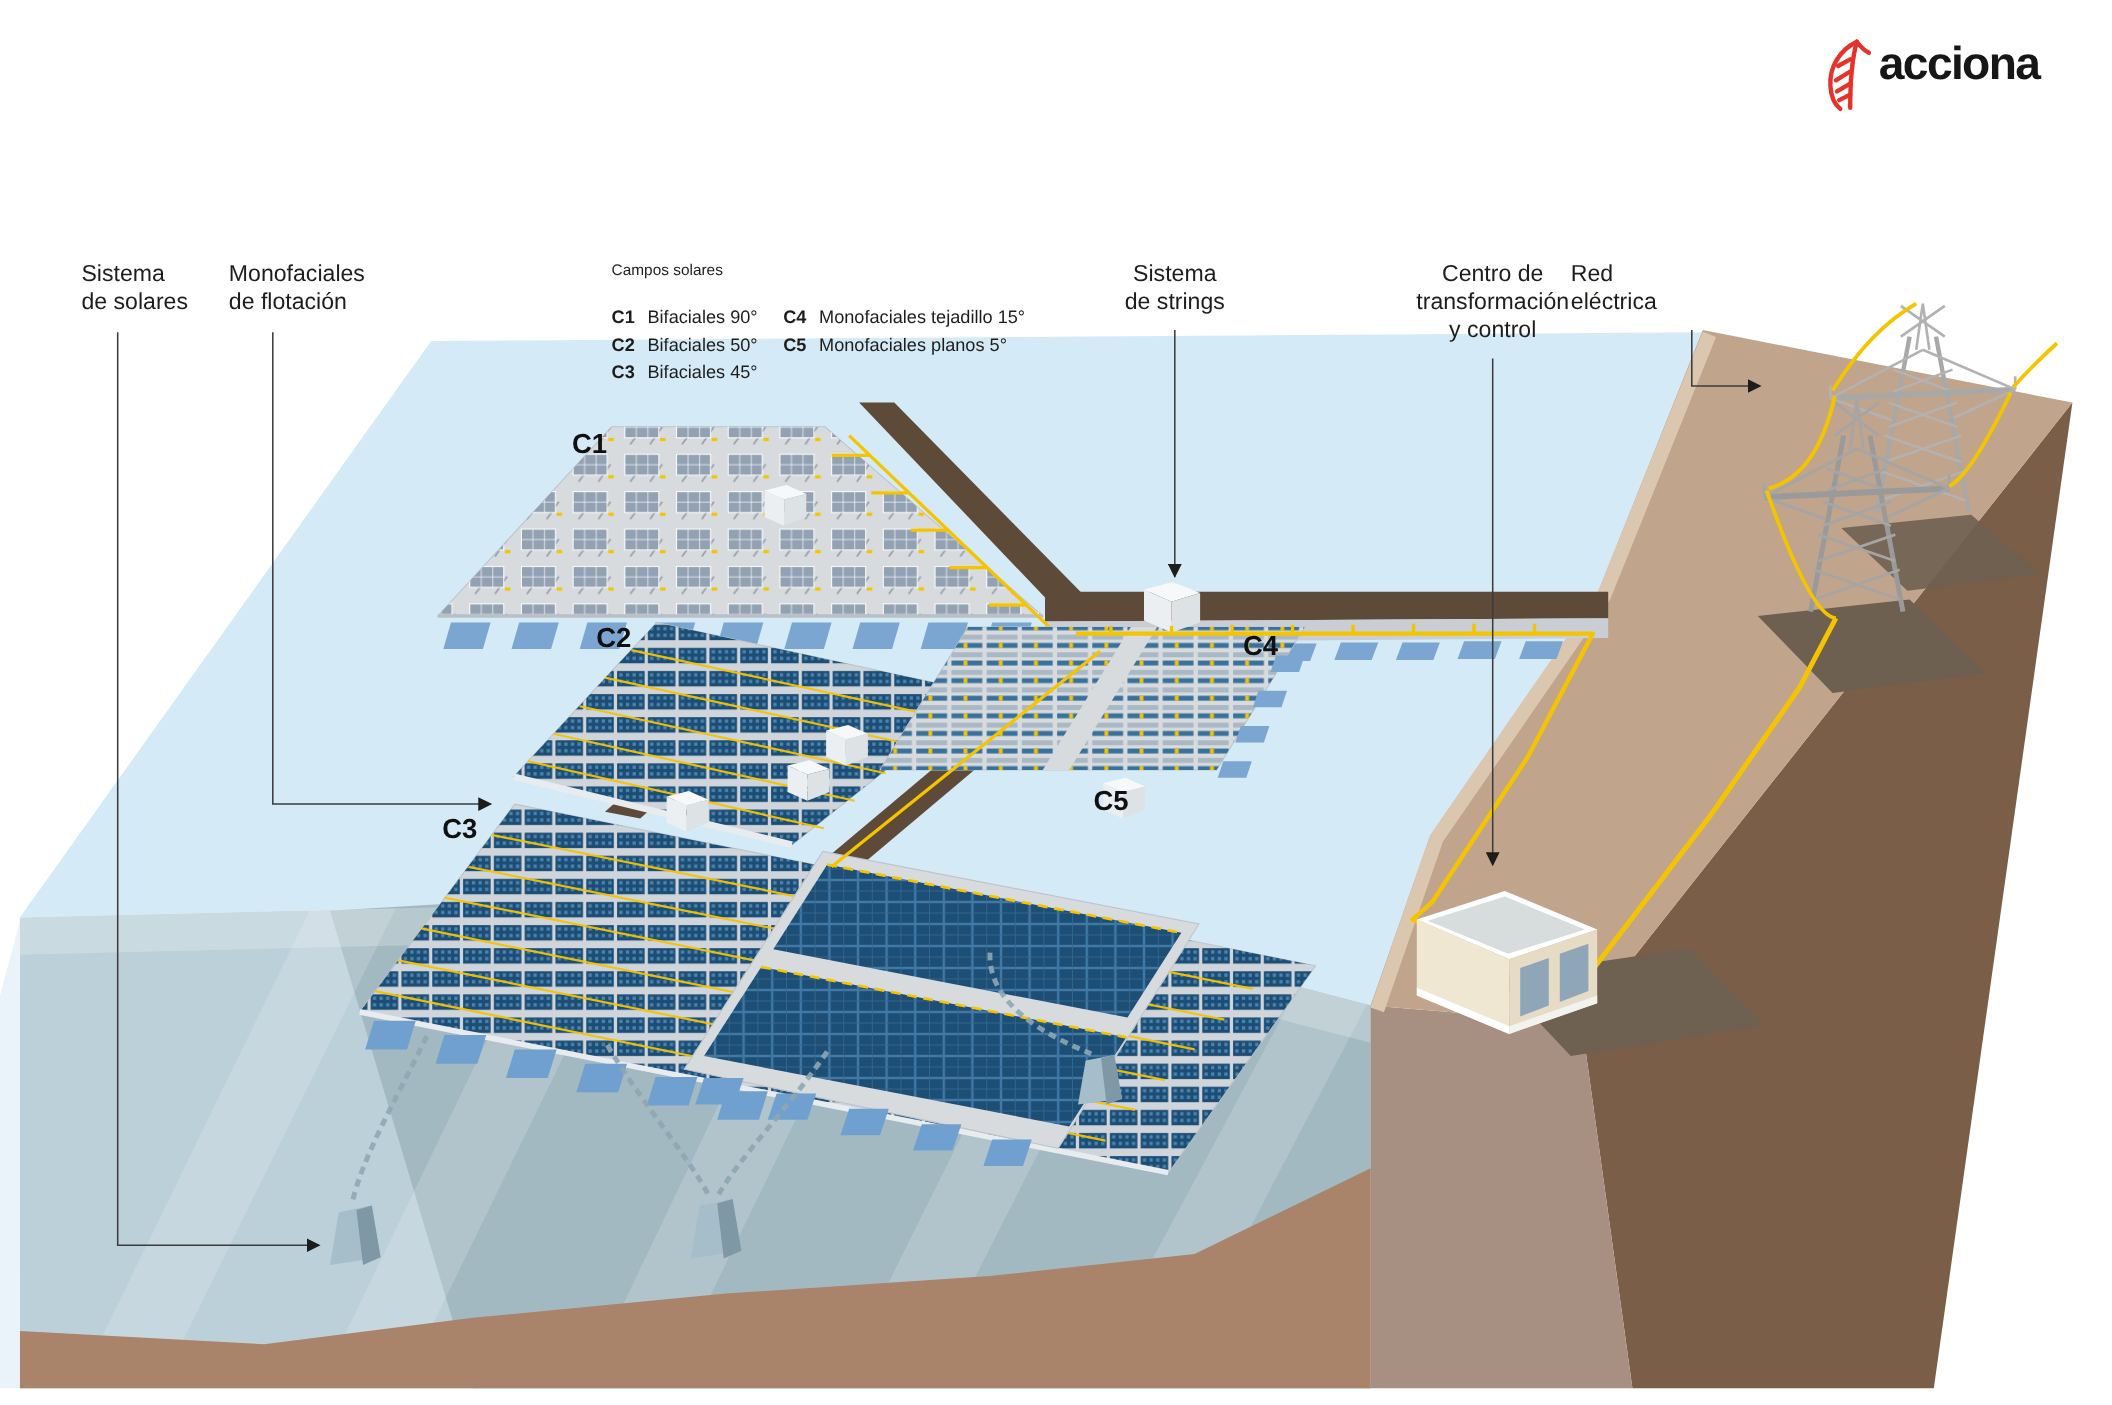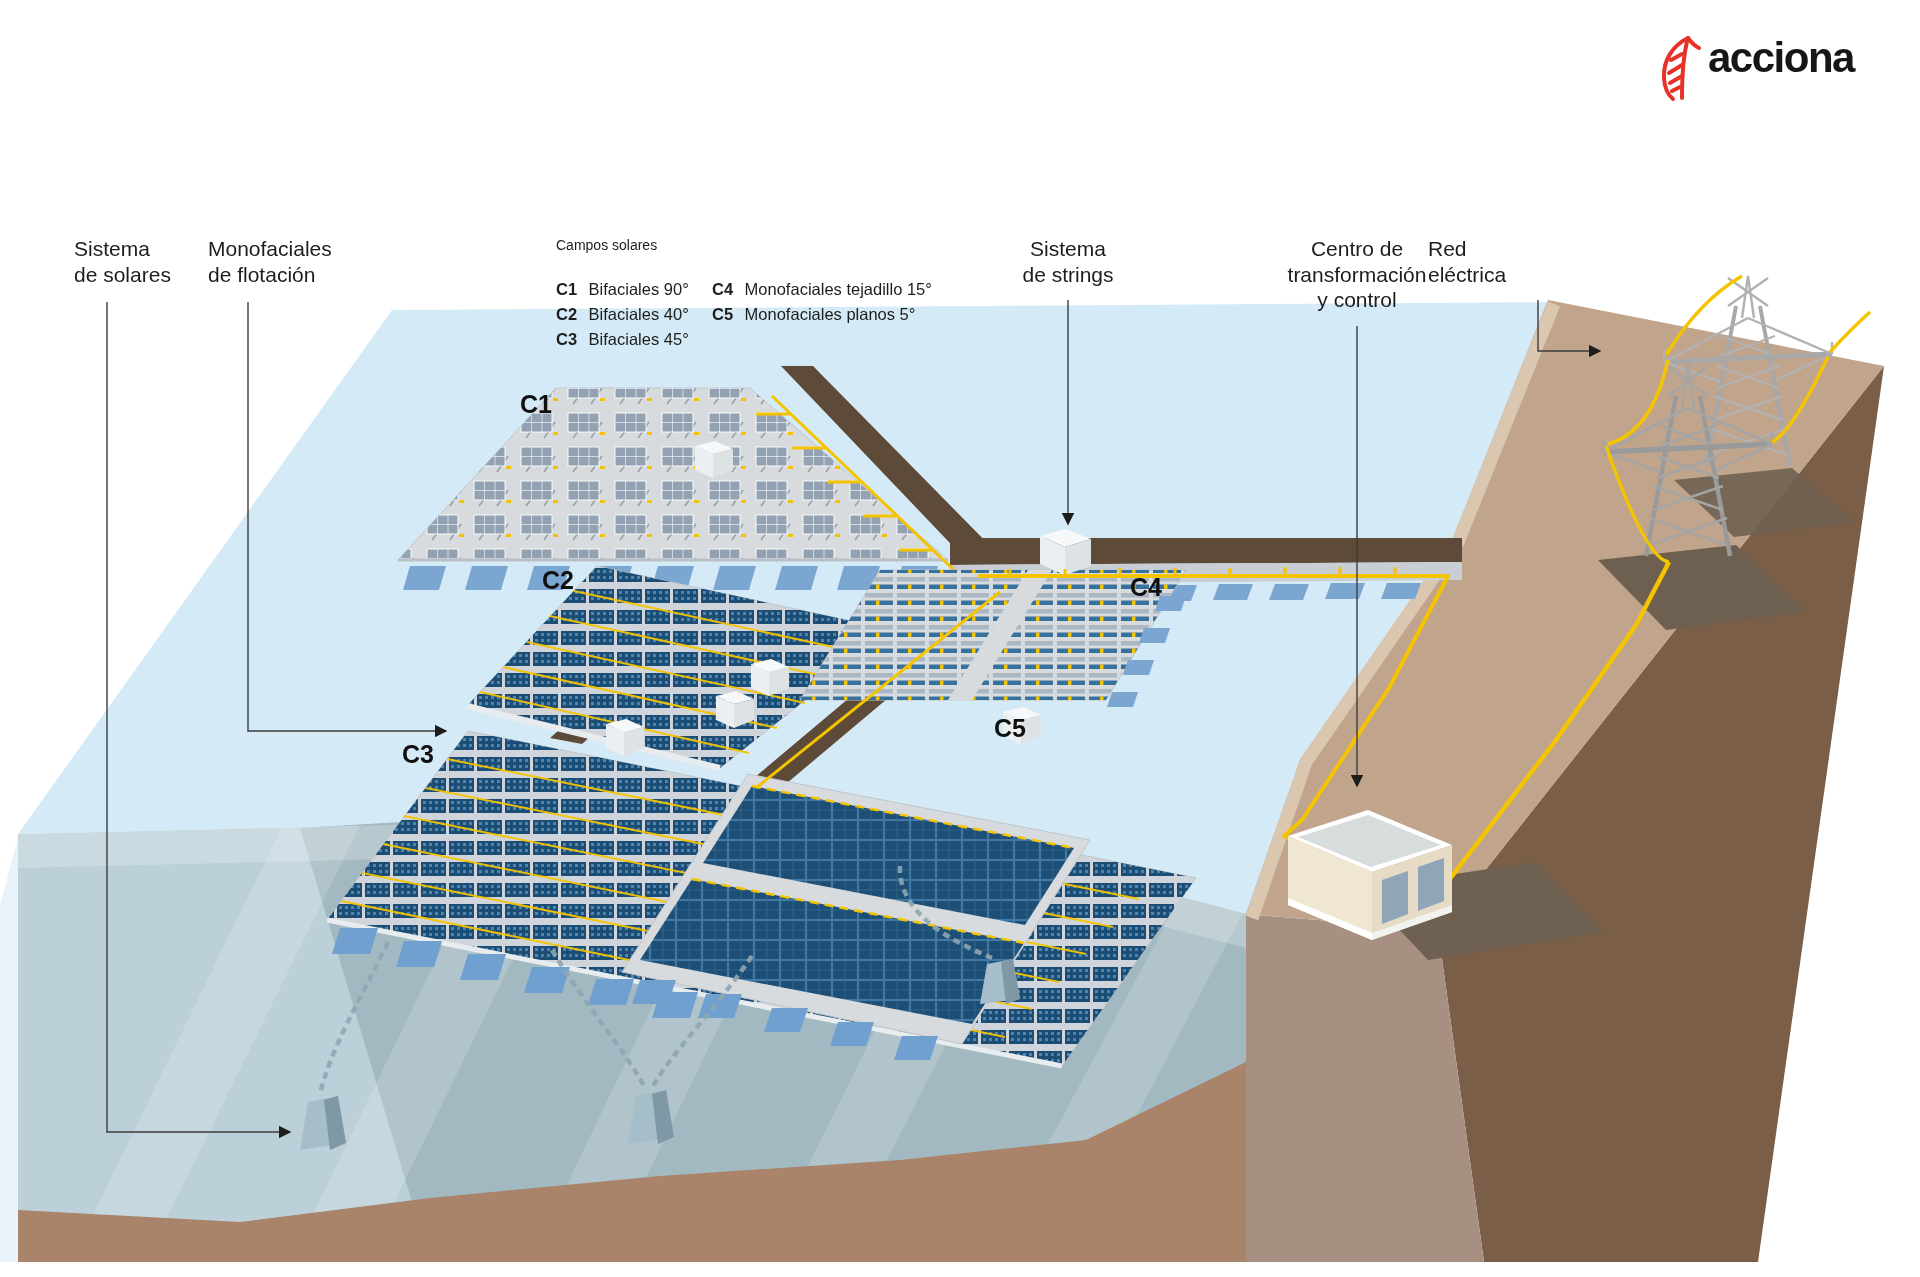--- a/index.html
+++ b/index.html
@@ -315,21 +315,21 @@
 
 <div class="legend-title" style="left:556px;top:237px;">Campos solares</div>
 
 <div class="legend-col" style="left:556px;top:280px;">
   <div class="lrow">
     <span class="code">C1</span>
     <span>Bifaciales 90°</span>
   </div>
   <div class="lrow">
     <span class="code">C2</span>
-    <span>Bifaciales 40°</span>
+    <span>Bifaciales 50°</span>
   </div>
   <div class="lrow">
     <span class="code">C3</span>
     <span>Bifaciales 45°</span>
   </div>
 </div>
 
 <div class="legend-col" style="left:712px;top:280px;">
   <div class="lrow">
     <span class="code">C4</span>

